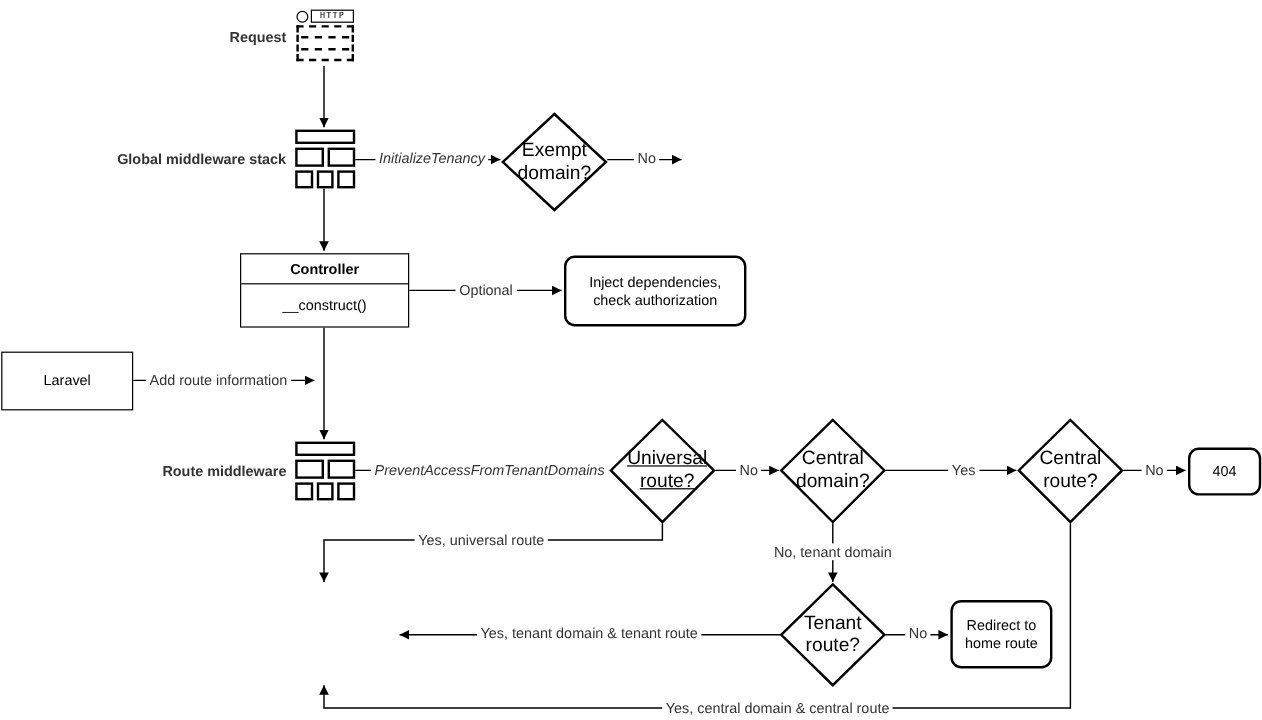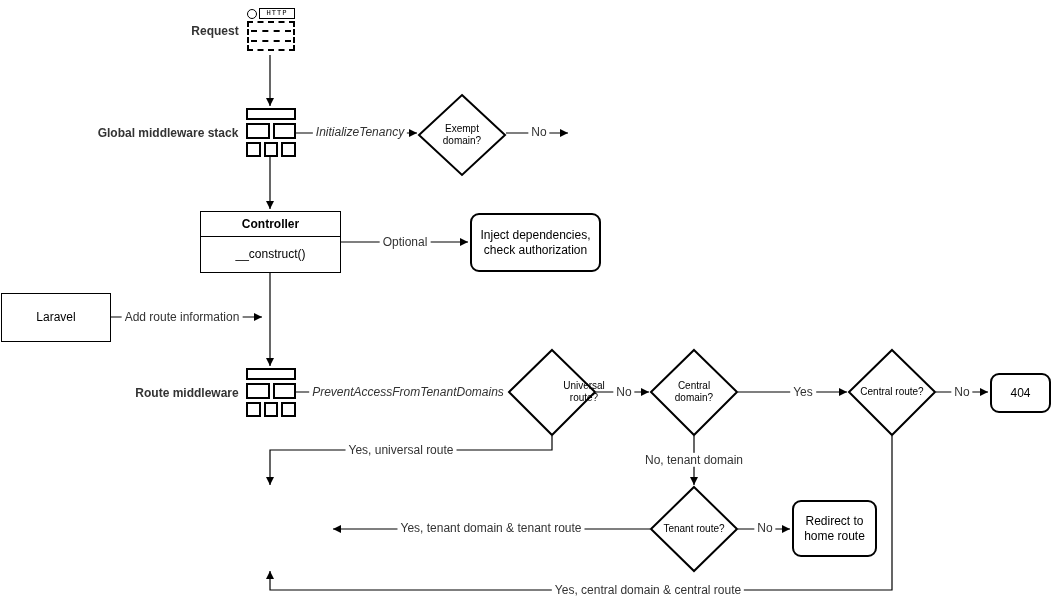--- a/index.html
+++ b/index.html
@@ -22,21 +22,21 @@
   .lbl.bold { font-weight:bold; }
 
   .edge-lbl {
     position:absolute; transform:translate(-50%,-50%); background:#fff; padding:0 3px;
     font-size:12px; color:var(--label,#333); white-space:nowrap; line-height:1.2;
   }
   .edge-lbl.it { font-style:italic; }
 
   .dlabel {
     position:absolute; transform:translate(-50%,-50%); width:72px; text-align:center;
-    font-size:10px; color:#000; line-height:1.2;
+    font-size:16px; color:#000; line-height:1.2;
   }
 
   
   .mw-icon { position:absolute; width:50px; height:49px; display:flex; flex-direction:column; gap:3px; }
   .mw-icon .r1 { height:12px; border:2px solid var(--stroke,#000); background:#fff; }
   .mw-icon .row { display:flex; gap:3px; flex:1; }
   .mw-icon .row span { flex:1; border:2px solid var(--stroke,#000); background:#fff; }
 
   
   .req-icon { position:absolute; width:48px; }
@@ -119,32 +119,32 @@
       </div>
     <div class="row">
         <span></span>
         <span></span>
         <span></span>
       </div>
   </div>
   <div class="lbl bold" style="left:187px;top:393px;">Route middleware</div>
 
   <div class="dlabel" style="left:462px;top:135px;">Exempt domain?</div>
-  <div class="dlabel" style="left:584px;top:392px;">Universal route?</div>
+  <div class="dlabel" style="left:556px;top:392px;text-decoration:underline;">Universal route?</div>
   <div class="dlabel" style="left:694px;top:392px;">Central domain?</div>
   <div class="dlabel" style="left:892px;top:392px;">Central route?</div>
   <div class="dlabel" style="left:694px;top:529px;">Tenant route?</div>
 
 
   <div class="uml" style="left:200px;top:211px;width:141px;height:62px;">
     <div class="uml-title">Controller</div>
     <div class="uml-body">__construct()</div>
   </div>
 
-  <div class="node" style="left:470px;top:213px;width:131px;height:59px;">Inject dependencies, check authorization</div>
+  <div class="node" style="left:470px;top:213px;width:152px;height:59px;">Inject dependencies, check authorization</div>
 
   <div class="node plain" style="left:1px;top:293px;width:110px;height:49px;">Laravel</div>
 
   <div class="node" style="left:990px;top:373px;width:61px;height:40px;">404</div>
 
   <div class="node" style="left:792px;top:500px;width:85px;height:57px;">Redirect to home route</div>
 
 
   <div class="edge-lbl it" style="left:360px;top:132px;">InitializeTenancy</div>
   <div class="edge-lbl" style="left:539px;top:132px;">No</div>

